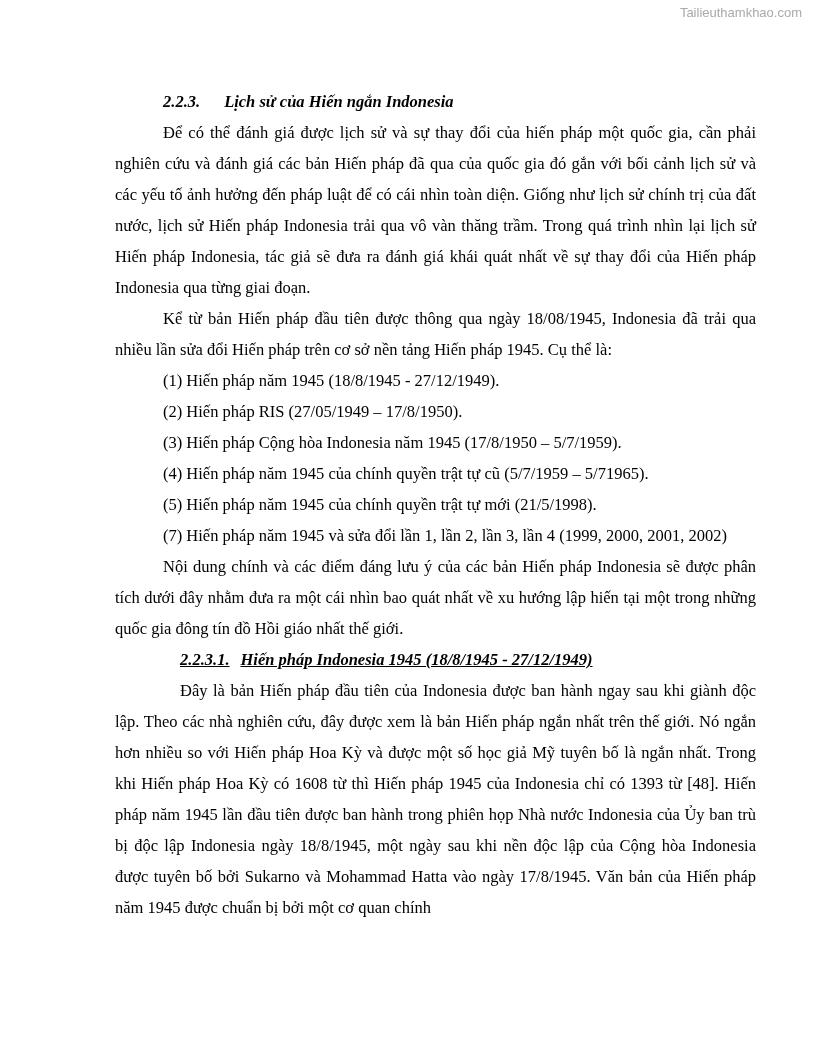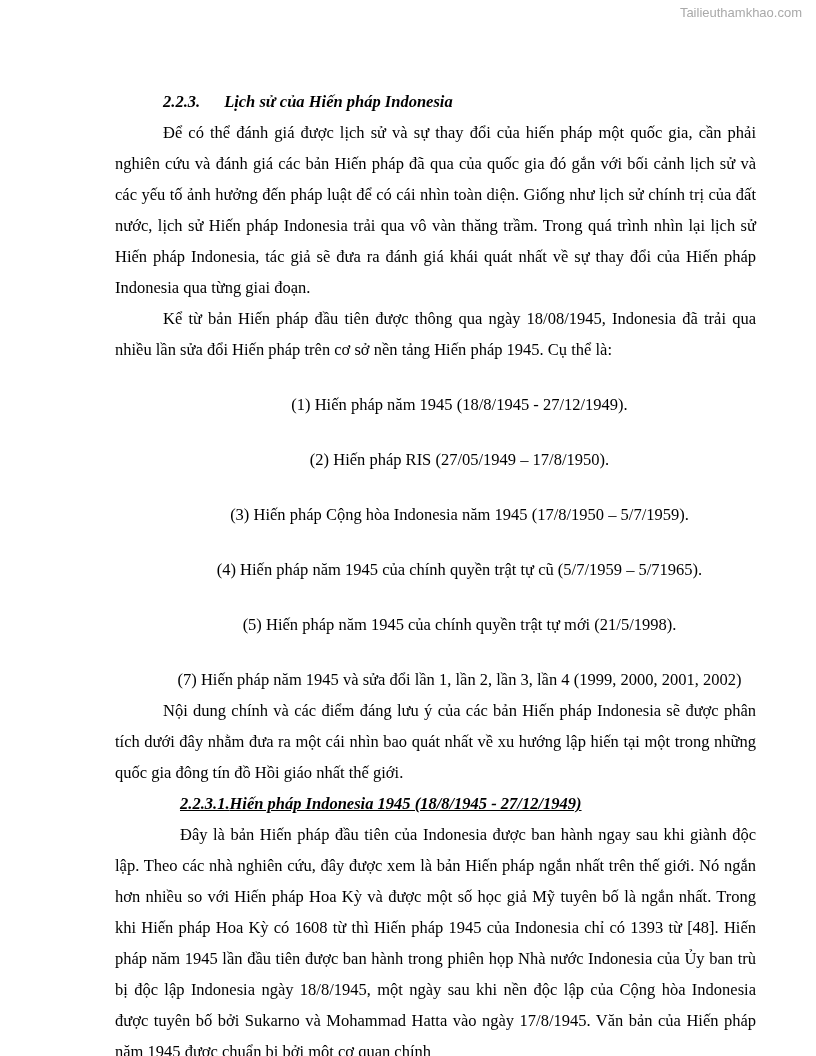--- a/index.html
+++ b/index.html
@@ -31,42 +31,42 @@
   }
   .para { margin: 0; text-indent: 48px; }
   .para.indent-2 { text-indent: 65px; }
   .heading {
     font-weight: bold;
     font-style: italic;
     margin-left: 48px;
     text-align: left;
   }
   .h-num { margin-right: 24px; }
-  .list-item { text-indent: 48px; text-align: center; margin-top: 24px; }
+  .list-item { text-indent: 48px; text-align: left; }
   .subheading {
     font-weight: bold;
     font-style: italic;
     margin-left: 65px;
     text-align: left;
   }
-  .sh-num { text-decoration: underline; margin-right: 0; }
+  .sh-num { text-decoration: underline; margin-right: 11px; }
   .sh-title { text-decoration: underline; }
   .italic-line { font-style: italic; margin-left: 65px; text-align: left; }
 </style>
 </head>
 <body>
 
 <div>
 
   <div class="watermark">Tailieuthamkhao.com</div>
 
   <div class="content">
 
     <div class="heading">
-      <span class="h-num">2.2.3.</span><span class="h-title">Lịch sử của Hiến pháp Indonesia</span>
+      <span class="h-num">2.2.3.</span><span class="h-title">Lịch sử của Hiến ngắn Indonesia</span>
     </div>
 
     <p class="para">Để có thể đánh giá được lịch sử và sự thay đổi của hiến pháp một quốc gia, cần phải nghiên cứu và đánh giá các bản Hiến pháp đã qua của quốc gia đó gắn với bối cảnh lịch sử và các yếu tố ảnh hưởng đến pháp luật để có cái nhìn toàn diện. Giống như lịch sử chính trị của đất nước, lịch sử Hiến pháp Indonesia trải qua vô vàn thăng trầm. Trong quá trình nhìn lại lịch sử Hiến pháp Indonesia, tác giả sẽ đưa ra đánh giá khái quát nhất về sự thay đổi của Hiến pháp Indonesia qua từng giai đoạn.</p>
 
     <p class="para">Kể từ bản Hiến pháp đầu tiên được thông qua ngày 18/08/1945, Indonesia đã trải qua nhiều lần sửa đổi Hiến pháp trên cơ sở nền tảng Hiến pháp 1945. Cụ thể là:</p>
 
     <div class="list-item">(1) Hiến pháp năm 1945 (18/8/1945 - 27/12/1949).</div>
     <div class="list-item">(2) Hiến pháp RIS (27/05/1949 – 17/8/1950).</div>
     <div class="list-item">(3) Hiến pháp Cộng hòa Indonesia năm 1945 (17/8/1950 – 5/7/1959).</div>
     <div class="list-item">(4) Hiến pháp năm 1945 của chính quyền trật tự cũ (5/7/1959 – 5/71965).</div>

